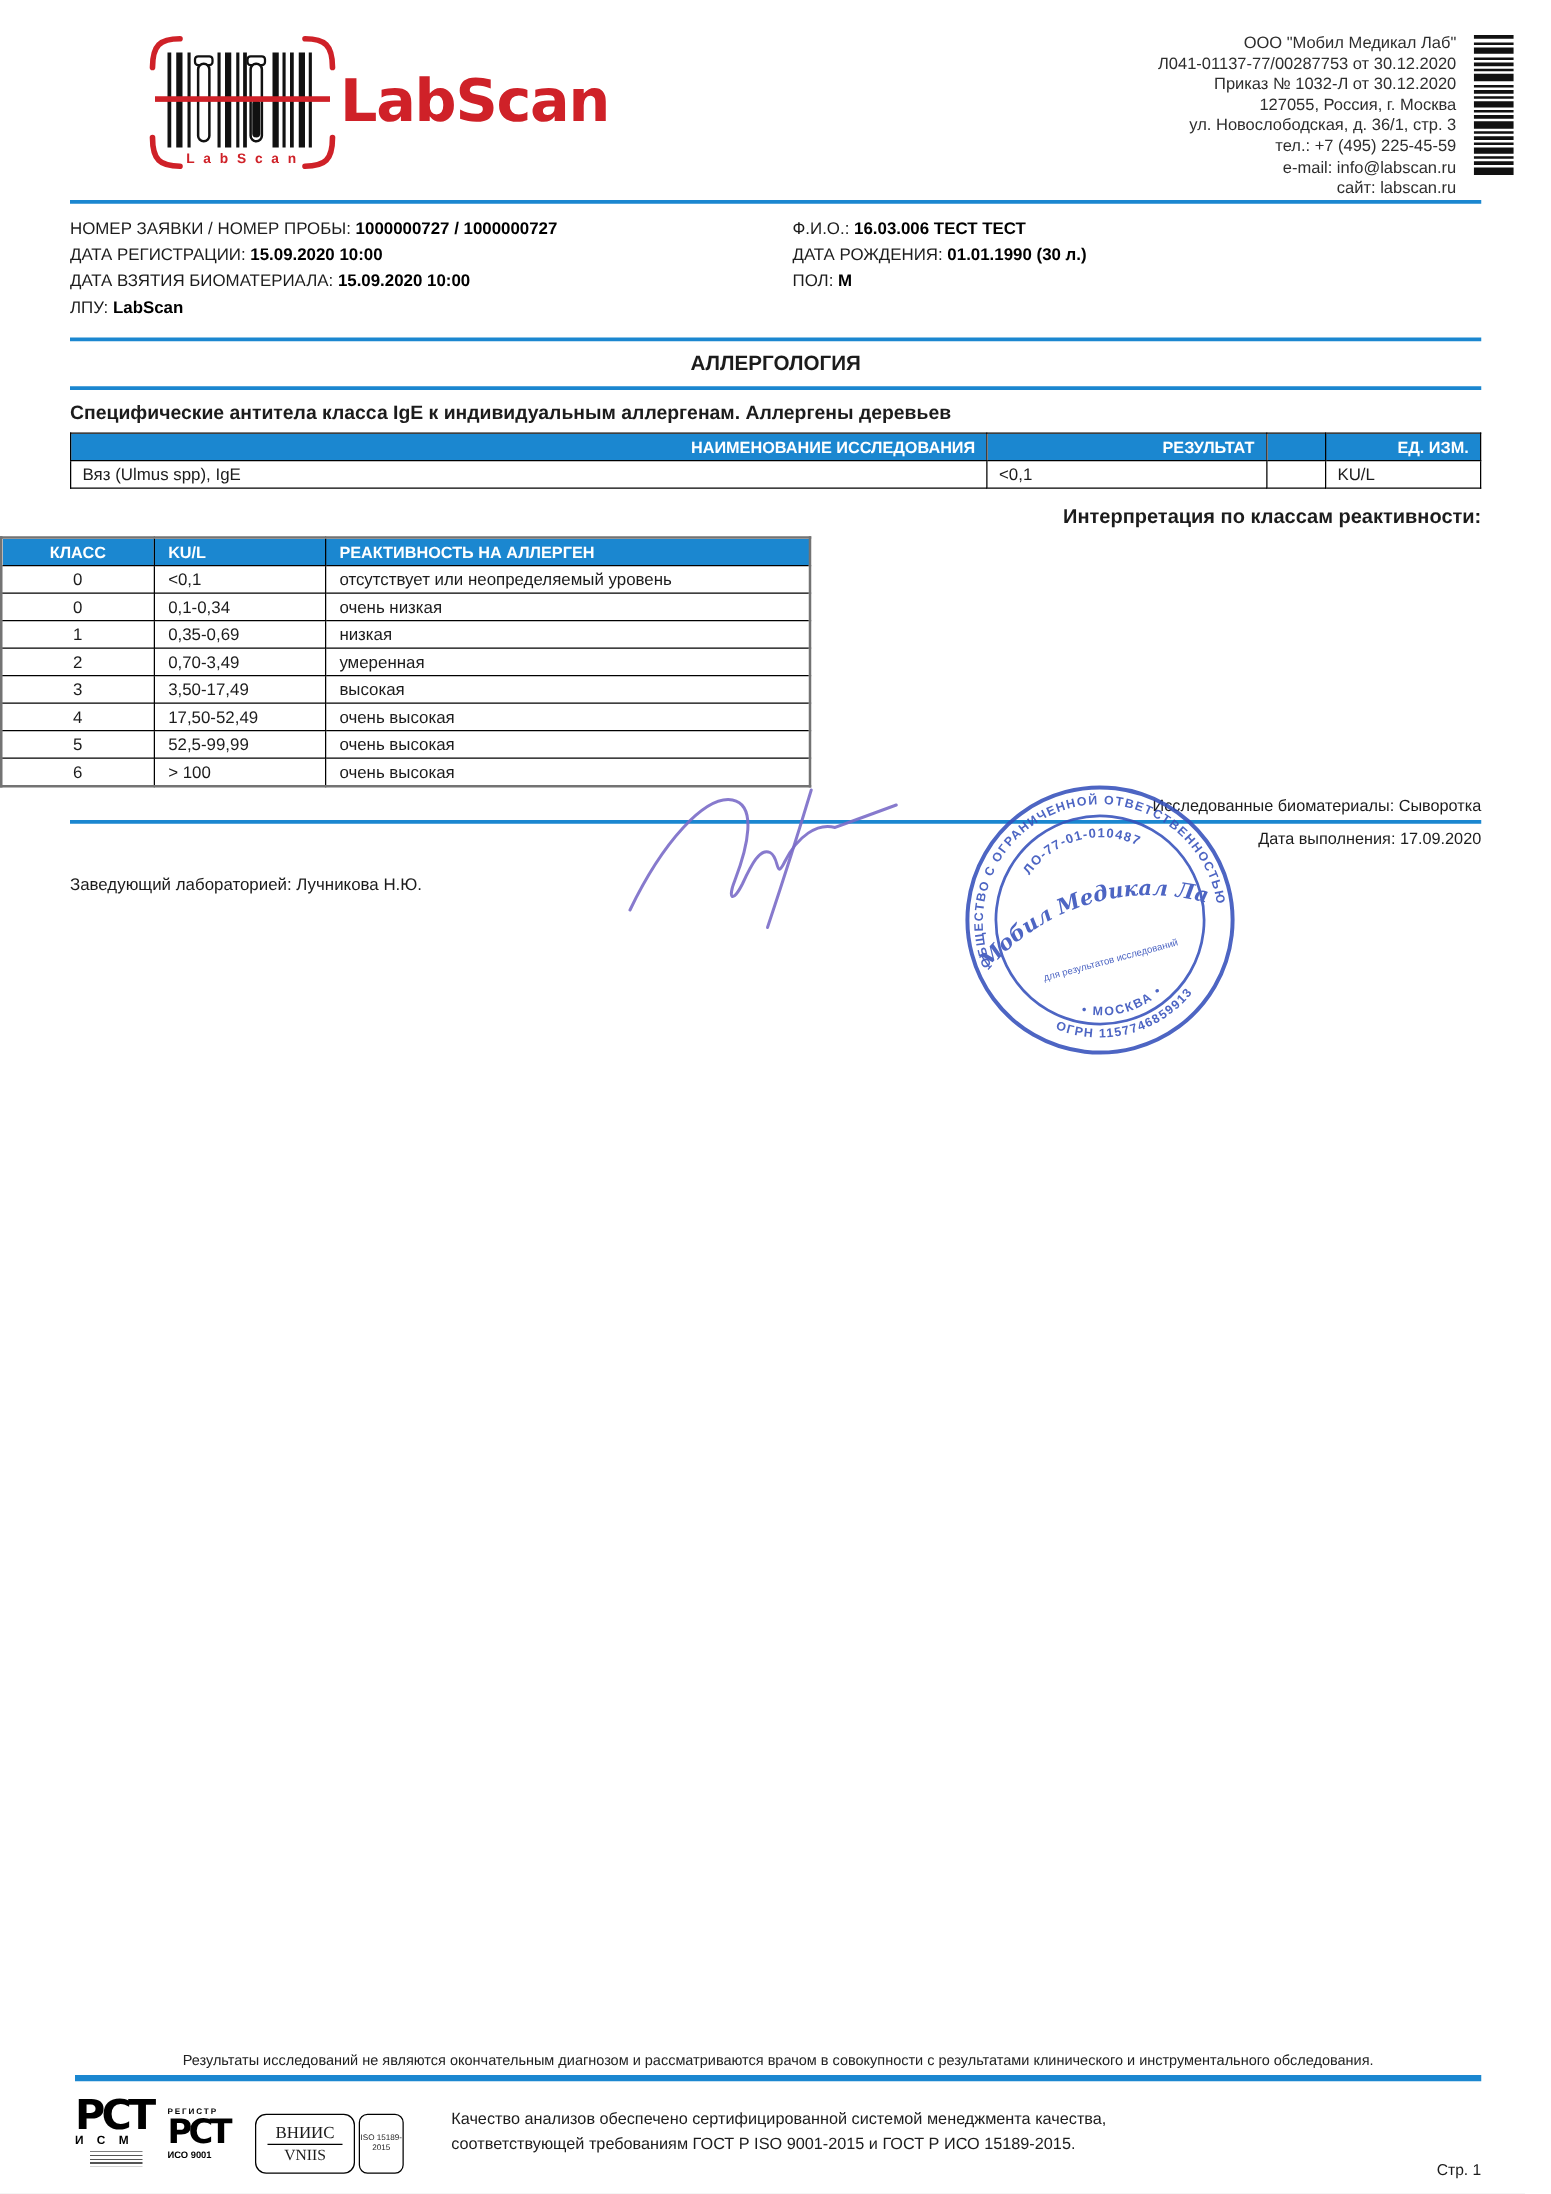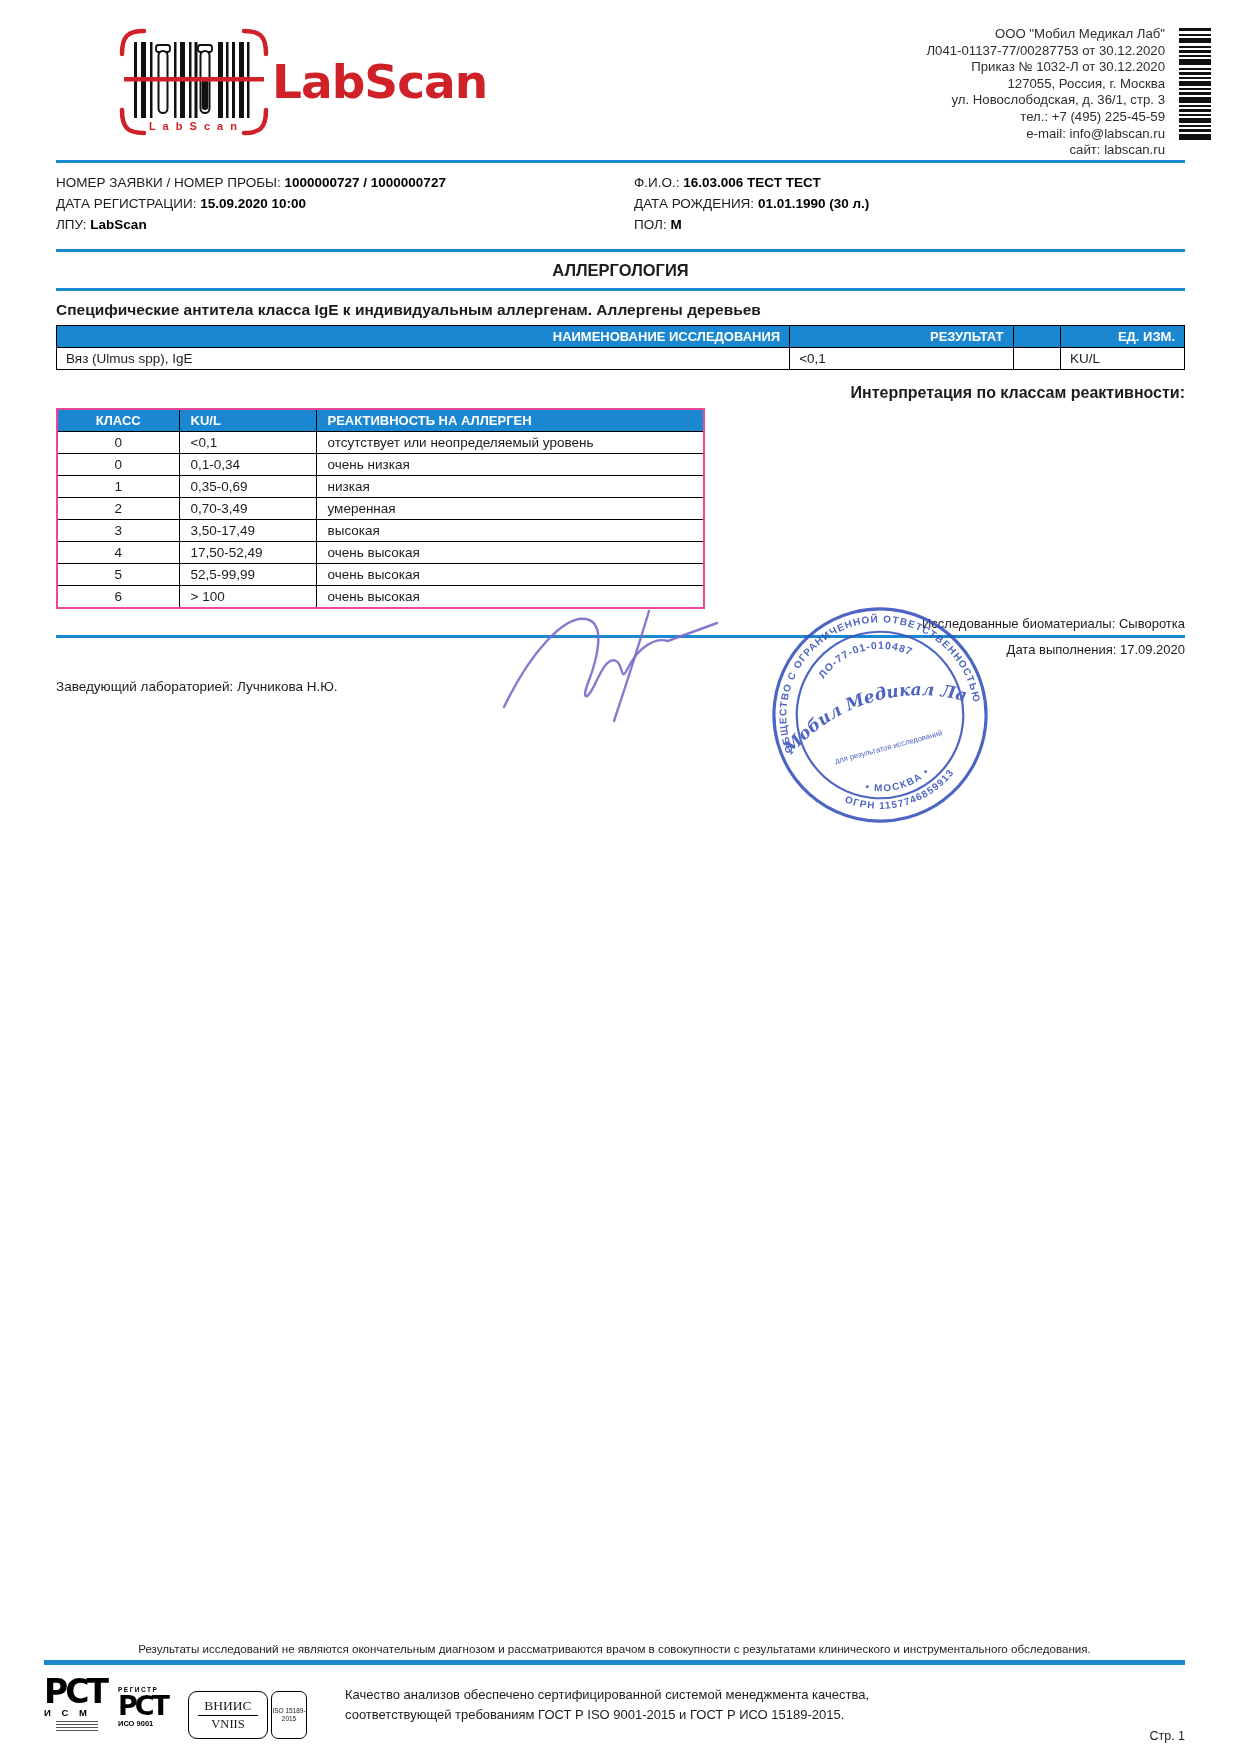--- a/index.html
+++ b/index.html
@@ -31,38 +31,38 @@
   
   .section-title { text-align:center; font-weight:bold; font-size:16.5px; padding:9px 0 8px; }
   .panel-title { margin:10px 56px 6px; font-weight:bold; font-size:15.5px; }
   
   table { border-collapse:collapse; table-layout:fixed; }
   .results { margin:0 56px; width:1129px; font-size:13.5px; }
   .results th, .results td { border:1px solid #000; padding:3px 9px; height:21px; overflow:hidden; }
   .results thead th { background:#1b87d0; color:#fff; font-weight:bold; text-align:right; font-size:13px; }
   
   .interp-title { margin:14px 56px 6px; font-weight:bold; font-size:16px;text-align:right; }
-  .interp { margin-left:56px; width:647px; font-size:13.5px; border:2px solid #ec4899;padding-left:10px; }
+  .interp { width:647px; font-size:13.5px; border:2px solid #737373;padding-left:10px; }
   .interp th, .interp td { border:1px solid #000; padding:3px 11px; height:19px; overflow:hidden; }
   .interp thead th { background:#1b87d0; color:#fff; font-weight:bold; text-align:left; font-size:13px; }
   .interp .c-class { text-align:center; }
   
   .biomat { margin:7px 56px 0; text-align:right; font-size:13px; }
   .r4 { margin-top:4px; }
   .execdate { margin:4px 56px 0; text-align:right; font-size:13px; }
   
   .sign-area { position:relative; height:250px; margin:0 56px; }
   .head-lab { position:absolute; left:0; top:22px; font-size:13.5px; }
   .signature { position:absolute; left:442px; top:-52px; }
   .signature path { fill:none; stroke:#7a6bc8; stroke-width:2.4; stroke-linecap:round; opacity:.9; }
   .stamp { position:absolute; left:710px; top:-56px; opacity:.88; }
   .stamp text { fill:#3550bb; }
   .stamp .ring { fill:none; stroke:#3550bb; }
   
-  .footer { position:absolute; left:44px; right:56px; bottom:16px; }
+  .footer { position:absolute; left:60px; right:56px; bottom:16px; }
   .disclaimer { text-align:center; font-size:11.6px; color:#222; margin-bottom:5px; }
   .footer-rule { height:5px; background:#1b87d0; margin-bottom:12px; }
   .marks-row { display:flex; align-items:flex-start; position:relative; }
   .mark { color:#000; }
   .mark-rst1 { width:66px; }
   .mark-rst2 { width:58px; margin-left:8px; margin-top:9px; }
   .rst-big { font-weight:900; font-size:33px; line-height:29px; letter-spacing:-3px; font-family:"DejaVu Sans", sans-serif; }
   .mark-rst2 .rst-big { font-size:27px; line-height:25px; }
   .rst-reg { font-size:6.5px; letter-spacing:1.5px; font-weight:bold; }
   .rst-sub { font-size:9.5px; letter-spacing:4px; font-weight:bold; margin-top:1px; }
@@ -161,20 +161,21 @@
       </g>
     </svg>
   </div>
 
   <div class="rule r1"></div>
 
   <div class="patient">
     <div class="pcol left">
       <div class="pline"><span>НОМЕР ЗАЯВКИ / НОМЕР ПРОБЫ:</span> <b>1000000727 / 1000000727</b></div>
       <div class="pline"><span>ДАТА РЕГИСТРАЦИИ:</span> <b>15.09.2020 10:00</b></div>
+      <div class="pline"><span>ДАТА ВЗЯТИЯ БИОМАТЕРИАЛА:</span> <b>15.09.2020 10:00</b></div>
       <div class="pline"><span>ЛПУ:</span> <b>LabScan</b></div>
     </div>
     <div class="pcol right">
       <div class="pline"><span>Ф.И.О.:</span> <b>16.03.006 ТЕСТ ТЕСТ</b></div>
       <div class="pline"><span>ДАТА РОЖДЕНИЯ:</span> <b>01.01.1990 (30 л.)</b></div>
       <div class="pline"><span>ПОЛ:</span> <b>М</b></div>
     </div>
   </div>
 
   <div class="rule r2"></div>

